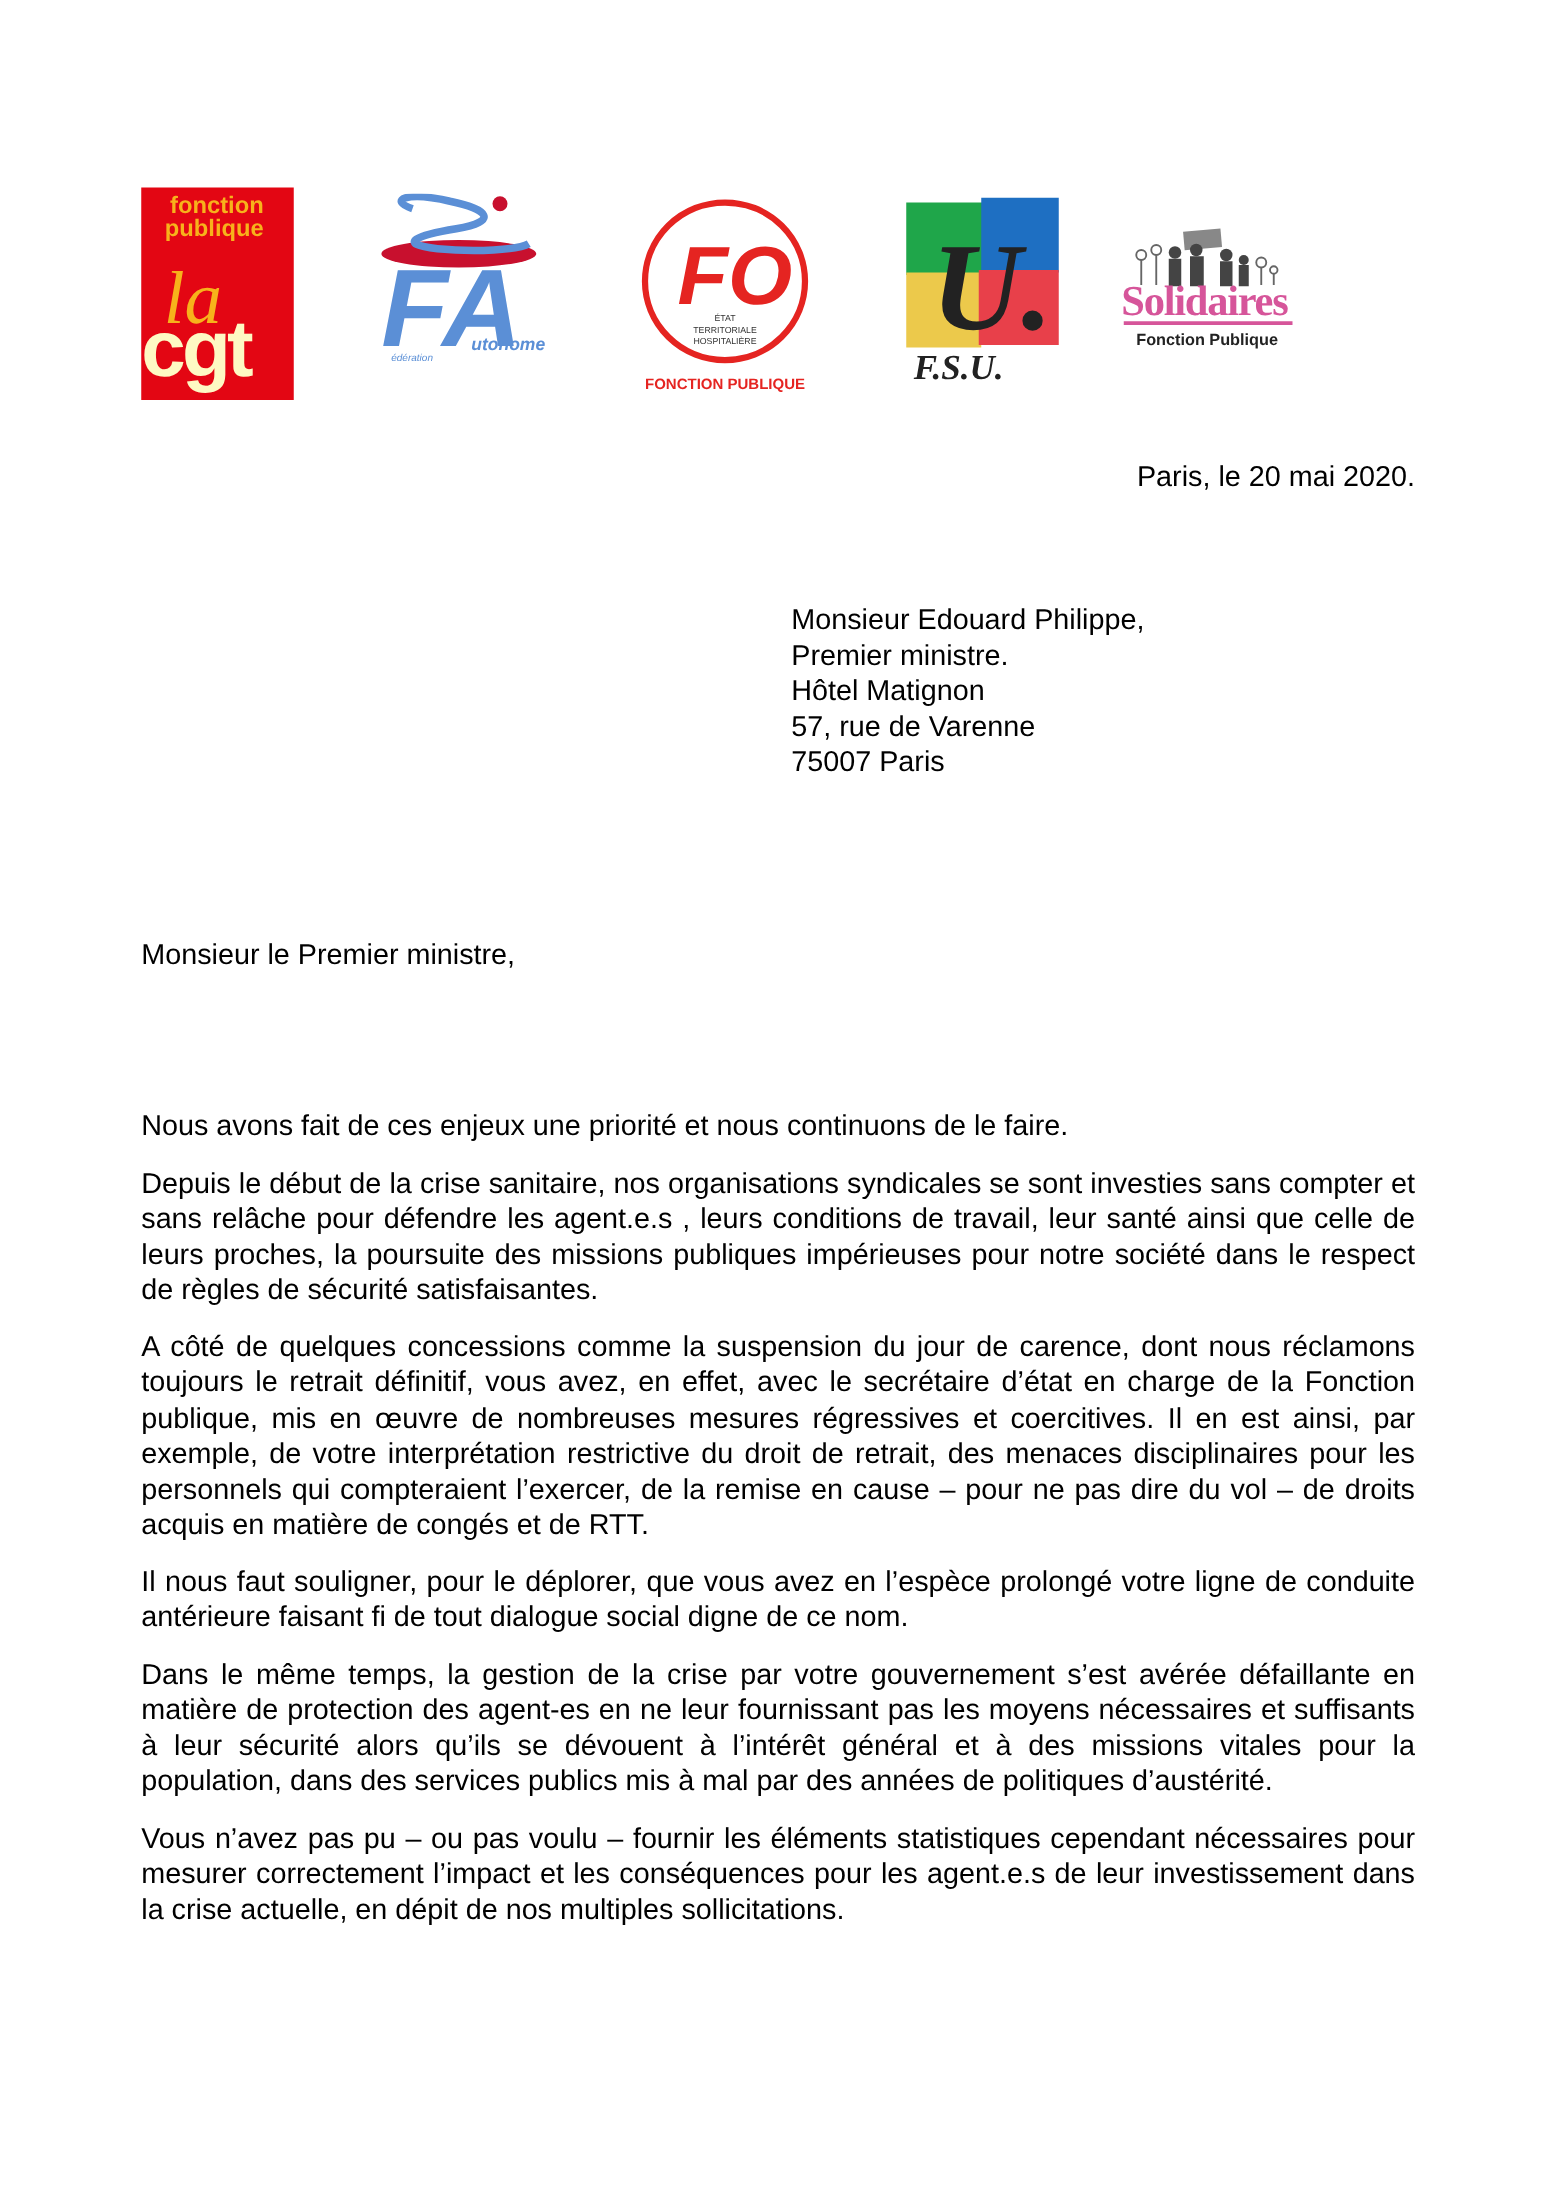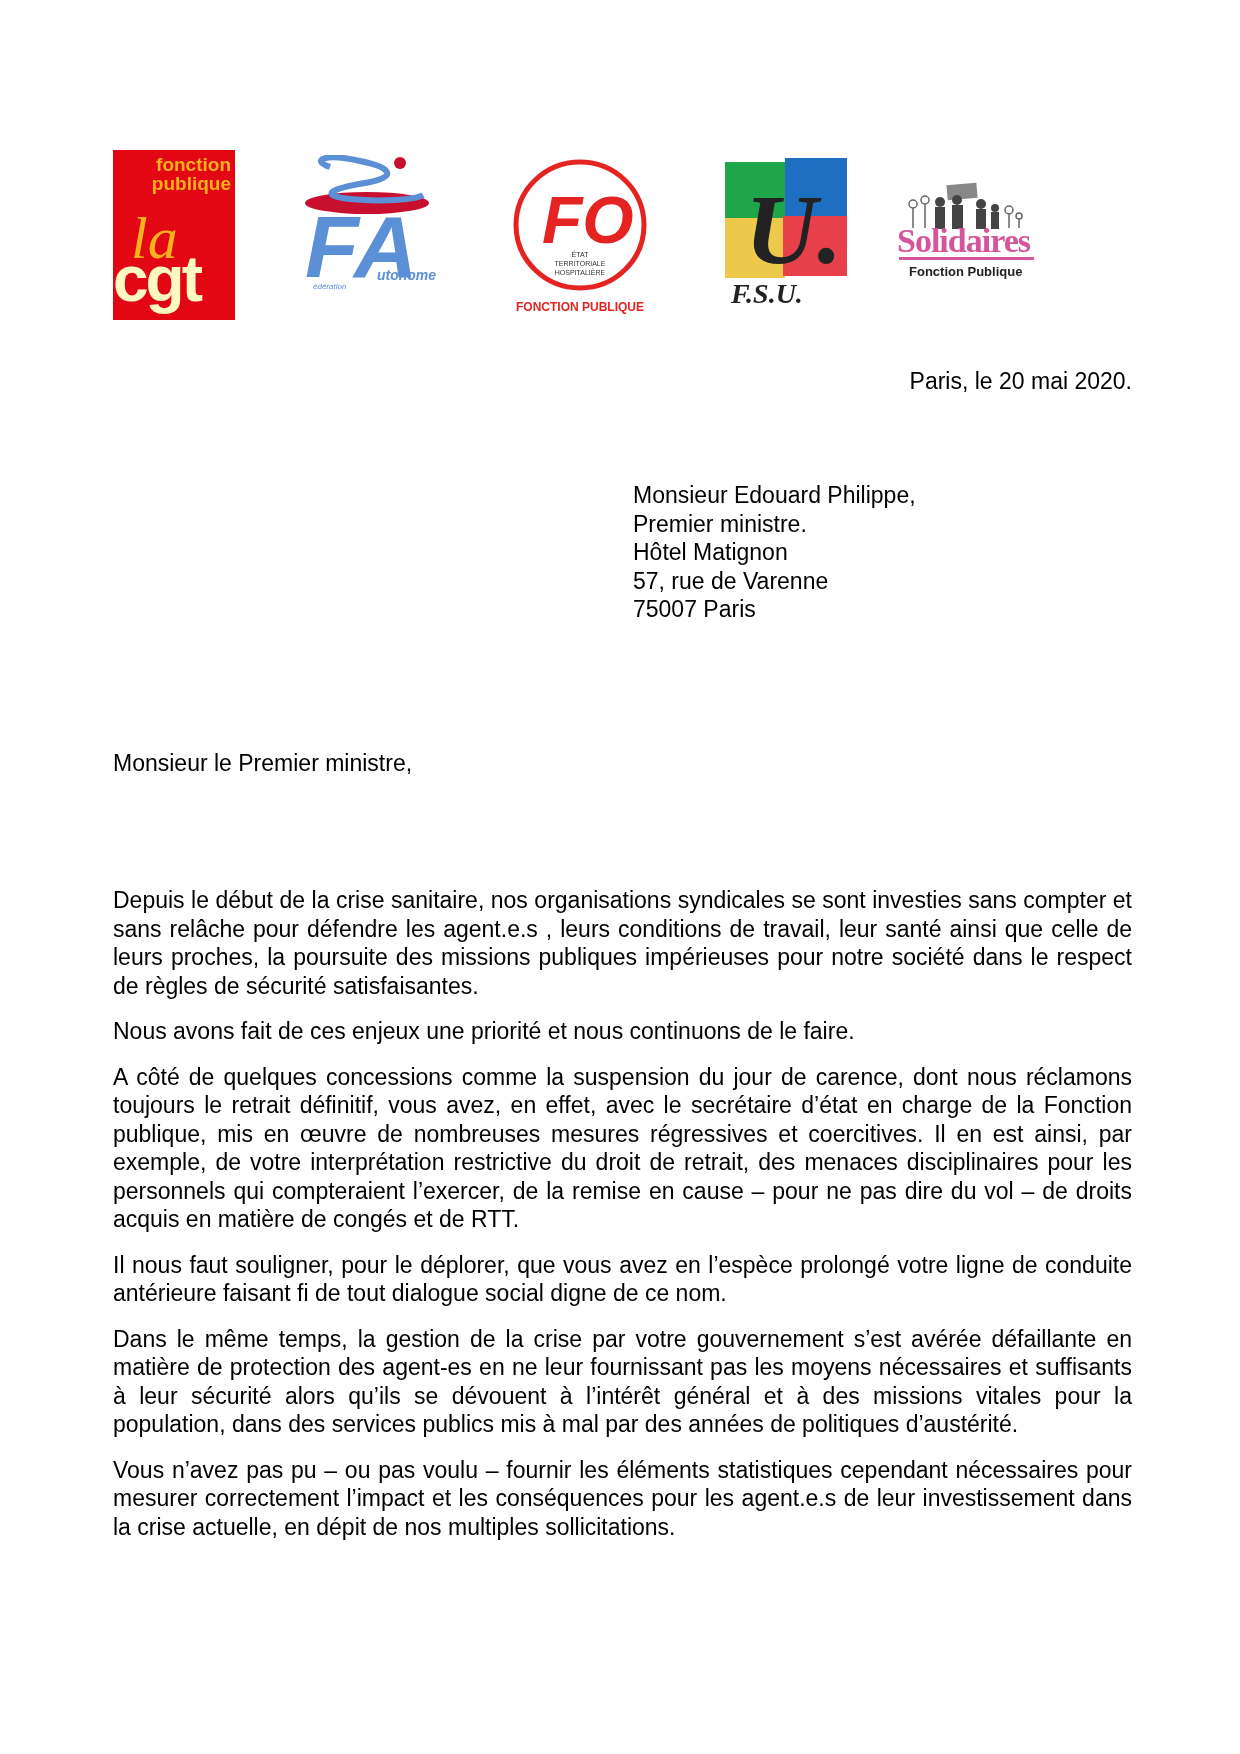--- a/index.html
+++ b/index.html
@@ -3,21 +3,21 @@
 <meta charset="utf-8">
 <style>
   html, body { margin:0; padding:0; background:#ffffff; }
   body { width:1240px; height:1754px; position:relative; overflow:hidden;
          font-family:"Liberation Sans", sans-serif; color:#000; }
   .abs { position:absolute; }
   .txt { font-size:23px; line-height:28.5px; }
   .logo { position:absolute; }
   
   #logo-cgt { left:113px; top:150px; width:122px; height:170px; background:#e30613; overflow:hidden; }
-  #logo-cgt .fp { position:absolute; right:4px; top:5px; color:#f7b21b; font-weight:bold; font-size:19px; line-height:19px; text-align:right; font-family:"Liberation Sans", sans-serif;margin-left:40px; }
+  #logo-cgt .fp { position:absolute; right:24px; top:5px; color:#f7b21b; font-weight:bold; font-size:19px; line-height:19px; text-align:right; font-family:"Liberation Sans", sans-serif;margin-left:40px; }
   #logo-cgt .la { position:absolute; left:18px; top:54px; color:#f7b21b; font-style:italic; font-size:60px; font-family:"Liberation Serif", serif; }
   #logo-cgt .cgt { position:absolute; left:0px; top:92px; color:#fef9c3; font-weight:bold; font-size:64px; letter-spacing:-3px; font-family:"Liberation Sans", sans-serif; }
   
   #logo-fa { left:305px; top:155px; width:135px; height:150px;text-align:right; }
   
   #logo-fo { left:510px; top:158px; width:142px; height:158px; }
   
   #logo-fsu { left:723px; top:158px; width:128px; height:150px; }
   
   #logo-sol { left:895px; top:180px; width:145px; height:110px; }
@@ -108,19 +108,19 @@
   <div>Monsieur Edouard Philippe,</div>
   <div>Premier ministre.</div>
   <div>Hôtel Matignon</div>
   <div>57, rue de Varenne</div>
   <div>75007 Paris</div>
 </div>
 
 <div id="salutation" class="abs txt">Monsieur le Premier ministre,</div>
 
 <div id="body" class="abs txt">
+  <p>Nous avons fait de ces enjeux une priorité et nous continuons de le faire.</p>
   <p>Depuis le début de la crise sanitaire, nos organisations syndicales se sont investies sans compter et sans relâche pour défendre les agent.e.s , leurs conditions de travail, leur santé ainsi que celle de leurs proches, la poursuite des missions publiques impérieuses pour notre société dans le respect de règles de sécurité satisfaisantes.</p>
-  <p>Nous avons fait de ces enjeux une priorité et nous continuons de le faire.</p>
   <p>A côté de quelques concessions comme la suspension du jour de carence, dont nous réclamons toujours le retrait définitif, vous avez, en effet, avec le secrétaire d’état en charge de la Fonction publique, mis en œuvre de nombreuses mesures régressives et coercitives. Il en est ainsi, par exemple, de votre interprétation restrictive du droit de retrait, des menaces disciplinaires pour les personnels qui compteraient l’exercer, de la remise en cause – pour ne pas dire du vol – de droits acquis en matière de congés et de RTT.</p>
   <p>Il nous faut souligner, pour le déplorer, que vous avez en l’espèce prolongé votre ligne de conduite antérieure faisant fi de tout dialogue social digne de ce nom.</p>
   <p>Dans le même temps, la gestion de la crise par votre gouvernement s’est avérée défaillante en matière de protection des agent-es en ne leur fournissant pas les moyens nécessaires et suffisants à leur sécurité alors qu’ils se dévouent à l’intérêt général et à des missions vitales pour la population, dans des services publics mis à mal par des années de politiques d’austérité.</p>
   <p>Vous n’avez pas pu – ou pas voulu – fournir les éléments statistiques cependant nécessaires pour mesurer correctement l’impact et les conséquences pour les agent.e.s de leur investissement dans la crise actuelle, en dépit de nos multiples sollicitations.</p>
 </div>
 
 </body></html>

